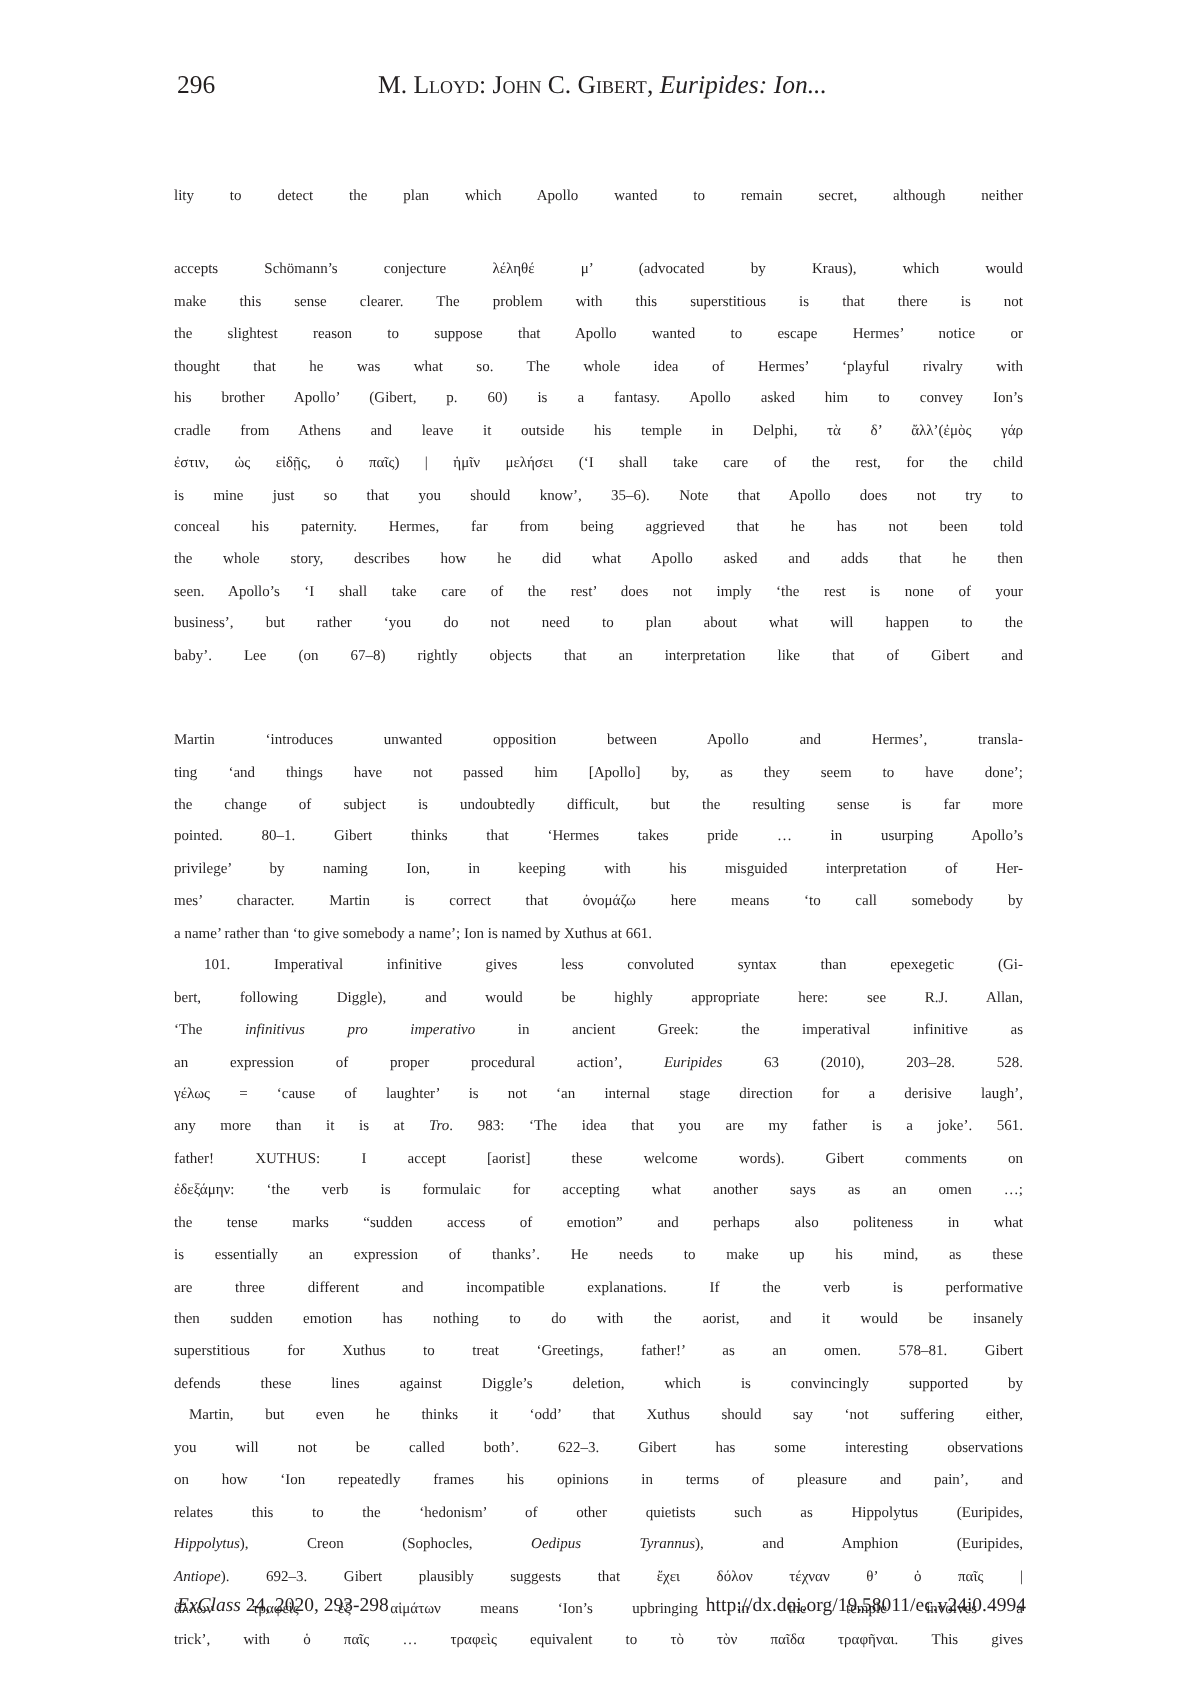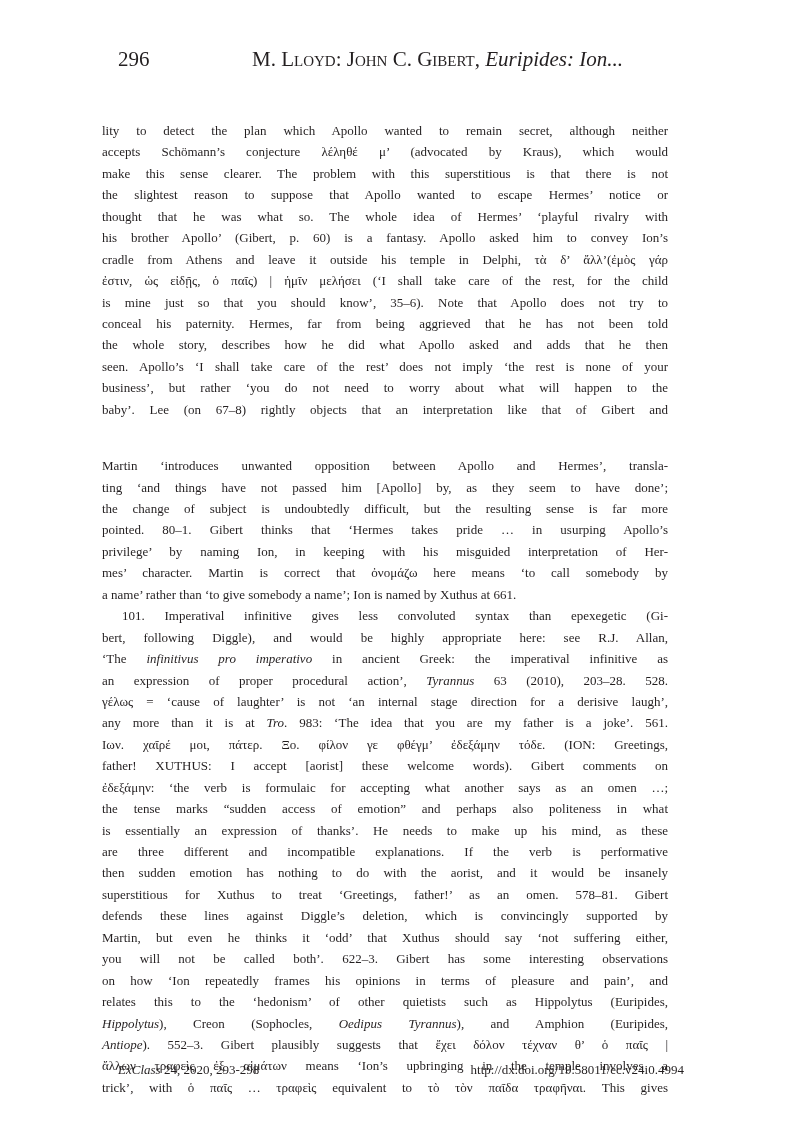--- a/index.html
+++ b/index.html
@@ -1,84 +1,83 @@
 <!DOCTYPE html>
 <html><head>
 <meta charset="utf-8">
 <style>
   html, body { margin: 0; padding: 0; background: #ffffff; }
   body { width: 800px; height: 1129px; position: relative; overflow: hidden;
          font-family: "Liberation Serif", "DejaVu Serif", serif; color: #231f20; }
   .header { position: absolute; top: 47px; left: 118px; width: 566px; height: 22px;
-            font-size: 21px; }
+            font-size: 17px; }
   .page-num { position: absolute; left: 0; top: 0; }
   .running-head { position: absolute; left: 134px; top: 0; white-space: nowrap; }
   .sc { font-variant: small-caps; }
-  .body-text { position: absolute; top: 120px; left: 102px; width: 566px;
-               font-size: 13px; line-height: 21.45px; }
+  .body-text { position: absolute; top: 120px; left: 116px; width: 566px;
+               font-size: 10px; line-height: 21.45px; }
   .line { display: block; white-space: nowrap; text-align: justify; text-align-last: justify;
           height: 21.45px; overflow: visible; }
   .line.last { text-align-last: left; }
   .line.indent { padding-left: 20px; }
   .footer { position: absolute; top: 1062px; left: 118px; width: 566px; font-size: 13px; }
   .footer-left { position: absolute; left: 0; top: 0; }
   .footer-right { position: absolute; right: 0; top: 0; }
   i { font-style: italic; }
 </style>
 </head>
 <body>
 
 <div class="header">
   <span class="page-num">296</span>
   <span class="running-head"><span class="sc">M. Lloyd</span><span>: </span><span class="sc">John C. Gibert</span><span>, </span><i>Euripides: Ion...</i></span>
 </div>
 
 <div class="body-text" id="body-text">
     <span class="line" style="display: block;"><span>lity to detect the plan which Apollo wanted to remain secret, although neither</span></span>
-    <span class="line" style="display: block;"><span>accepts Schömann’s conjecture λέληθέ μ’ (advocated by Kraus), which would</span></span>
+    <span class="line" style="display: block; margin-top: 28px;"><span>accepts Schömann’s conjecture λέληθέ μ’ (advocated by Kraus), which would</span></span>
     <span class="line" style="display: block;"><span>make this sense clearer. The problem with this superstitious is that there is not</span></span>
     <span class="line" style="display: block;"><span>the slightest reason to suppose that Apollo wanted to escape Hermes’ notice or</span></span>
     <span class="line" style="display: block;"><span>thought that he was what so. The whole idea of Hermes’ ‘playful rivalry with</span></span>
     <span class="line" style="display: block;"><span>his brother Apollo’ (Gibert, p. 60) is a fantasy. Apollo asked him to convey Ion’s</span></span>
     <span class="line" style="display: block;"><span>cradle from Athens and leave it outside his temple in Delphi, τὰ δ’ ἄλλ’(ἐμὸς γάρ</span></span>
     <span class="line" style="display: block;"><span>ἐστιν, ὡς εἰδῇς, ὁ παῖς) | ἡμῖν μελήσει (‘I shall take care of the rest, for the child</span></span>
     <span class="line" style="display: block;"><span>is mine just so that you should know’, 35–6). Note that Apollo does not try to</span></span>
     <span class="line" style="display: block;"><span>conceal his paternity. Hermes, far from being aggrieved that he has not been told</span></span>
     <span class="line" style="display: block;"><span>the whole story, describes how he did what Apollo asked and adds that he then</span></span>
     <span class="line" style="display: block;"><span>seen. Apollo’s ‘I shall take care of the rest’ does not imply ‘the rest is none of your</span></span>
-    <span class="line" style="display: block;"><span>business’, but rather ‘you do not need to worry about what will happen to the</span></span>
+    <span class="line" style="display: block;"><span>business’, but rather ‘you do not need to plan about what will happen to the</span></span>
     <span class="line" style="display: block;"><span>baby’. Lee (on 67–8) rightly objects that an interpretation like that of Gibert and</span></span>
     <span class="line" style="display: block; margin-top: 35px;"><span>Martin ‘introduces unwanted opposition between Apollo and Hermes’, transla-</span></span>
     <span class="line" style="display: block;"><span>ting ‘and things have not passed him [Apollo] by, as they seem to have done’;</span></span>
     <span class="line" style="display: block;"><span>the change of subject is undoubtedly difficult, but the resulting sense is far more</span></span>
     <span class="line" style="display: block;"><span>pointed. 80–1. Gibert thinks that ‘Hermes takes pride … in usurping Apollo’s</span></span>
     <span class="line" style="display: block;"><span>privilege’ by naming Ion, in keeping with his misguided interpretation of Her-</span></span>
     <span class="line" style="display: block;"><span>mes’ character. Martin is correct that ὀνομάζω here means ‘to call somebody by</span></span>
     <span class="line last" style="display: block;"><span>a name’ rather than ‘to give somebody a name’; Ion is named by Xuthus at 661.</span></span>
     <span class="line indent" style="display: block;"><span>101. Imperatival infinitive gives less convoluted syntax than epexegetic (Gi-</span></span>
     <span class="line" style="display: block;"><span>bert, following Diggle), and would be highly appropriate here: see R.J. Allan,</span></span>
     <span class="line" style="display: block;"><span>‘The </span><i>infinitivus pro imperativo</i><span> in ancient Greek: the imperatival infinitive as</span></span>
-    <span class="line" style="display: block;"><span>an expression of proper procedural action’, </span><i>Tyrannus</i><span> 63 (2010), 203–28. 528.</span></span>
+    <span class="line" style="display: block;"><span>an expression of proper procedural action’, </span><i>Euripides</i><span> 63 (2010), 203–28. 528.</span></span>
     <span class="line" style="display: block;"><span>γέλως = ‘cause of laughter’ is not ‘an internal stage direction for a derisive laugh’,</span></span>
     <span class="line" style="display: block;"><span>any more than it is at </span><i>Tro</i><span>. 983: ‘The idea that you are my father is a joke’. 561.</span></span>
-    <span class="line" style="display: block;"><span>Ιων. χαῖρέ μοι, πάτερ. Ξο. φίλον γε φθέγμ’ ἐδεξάμην τόδε. (ION: Greetings,</span></span>
     <span class="line" style="display: block;"><span>father! XUTHUS: I accept [aorist] these welcome words). Gibert comments on</span></span>
     <span class="line" style="display: block;"><span>ἐδεξάμην: ‘the verb is formulaic for accepting what another says as an omen …;</span></span>
     <span class="line" style="display: block;"><span>the tense marks “sudden access of emotion” and perhaps also politeness in what</span></span>
     <span class="line" style="display: block;"><span>is essentially an expression of thanks’. He needs to make up his mind, as these</span></span>
     <span class="line" style="display: block;"><span>are three different and incompatible explanations. If the verb is performative</span></span>
     <span class="line" style="display: block;"><span>then sudden emotion has nothing to do with the aorist, and it would be insanely</span></span>
     <span class="line" style="display: block;"><span>superstitious for Xuthus to treat ‘Greetings, father!’ as an omen. 578–81. Gibert</span></span>
     <span class="line" style="display: block;"><span>defends these lines against Diggle’s deletion, which is convincingly supported by</span></span>
-    <span class="line" style="display: block;"><span>Martin, but even he thinks it ‘odd’ that Xuthus should say ‘not suffering either,</span></span>
+    <span class="line" style="display: block; margin-left: 10px;"><span>Martin, but even he thinks it ‘odd’ that Xuthus should say ‘not suffering either,</span></span>
     <span class="line" style="display: block;"><span>you will not be called both’. 622–3. Gibert has some interesting observations</span></span>
     <span class="line" style="display: block;"><span>on how ‘Ion repeatedly frames his opinions in terms of pleasure and pain’, and</span></span>
     <span class="line" style="display: block;"><span>relates this to the ‘hedonism’ of other quietists such as Hippolytus (Euripides,</span></span>
     <span class="line" style="display: block;"><i>Hippolytus</i><span>), Creon (Sophocles, </span><i>Oedipus Tyrannus</i><span>), and Amphion (Euripides,</span></span>
-    <span class="line" style="display: block;"><i>Antiope</i><span>). 552–3. Gibert plausibly suggests that ἔχει δόλον τέχναν θ’ ὁ παῖς |</span></span>
+    <span class="line" style="display: block;"><i>Antiope</i><span>). 692–3. Gibert plausibly suggests that ἔχει δόλον τέχναν θ’ ὁ παῖς |</span></span>
     <span class="line" style="display: block;"><span>ἄλλων τραφεὶς ἐξ αἱμάτων means ‘Ion’s upbringing in the temple involves a</span></span>
     <span class="line" style="display: block;"><span>trick’, with ὁ παῖς … τραφεὶς equivalent to τὸ τὸν παῖδα τραφῆναι. This gives</span></span>
   </div>
 
 <div class="footer">
   <span class="footer-left"><i>ExClass</i><span> 24, 2020, 293-298</span></span>
   <span class="footer-right">http://dx.doi.org/19.58011/ec.v24i0.4994</span>
 </div>
 
 </body></html>

